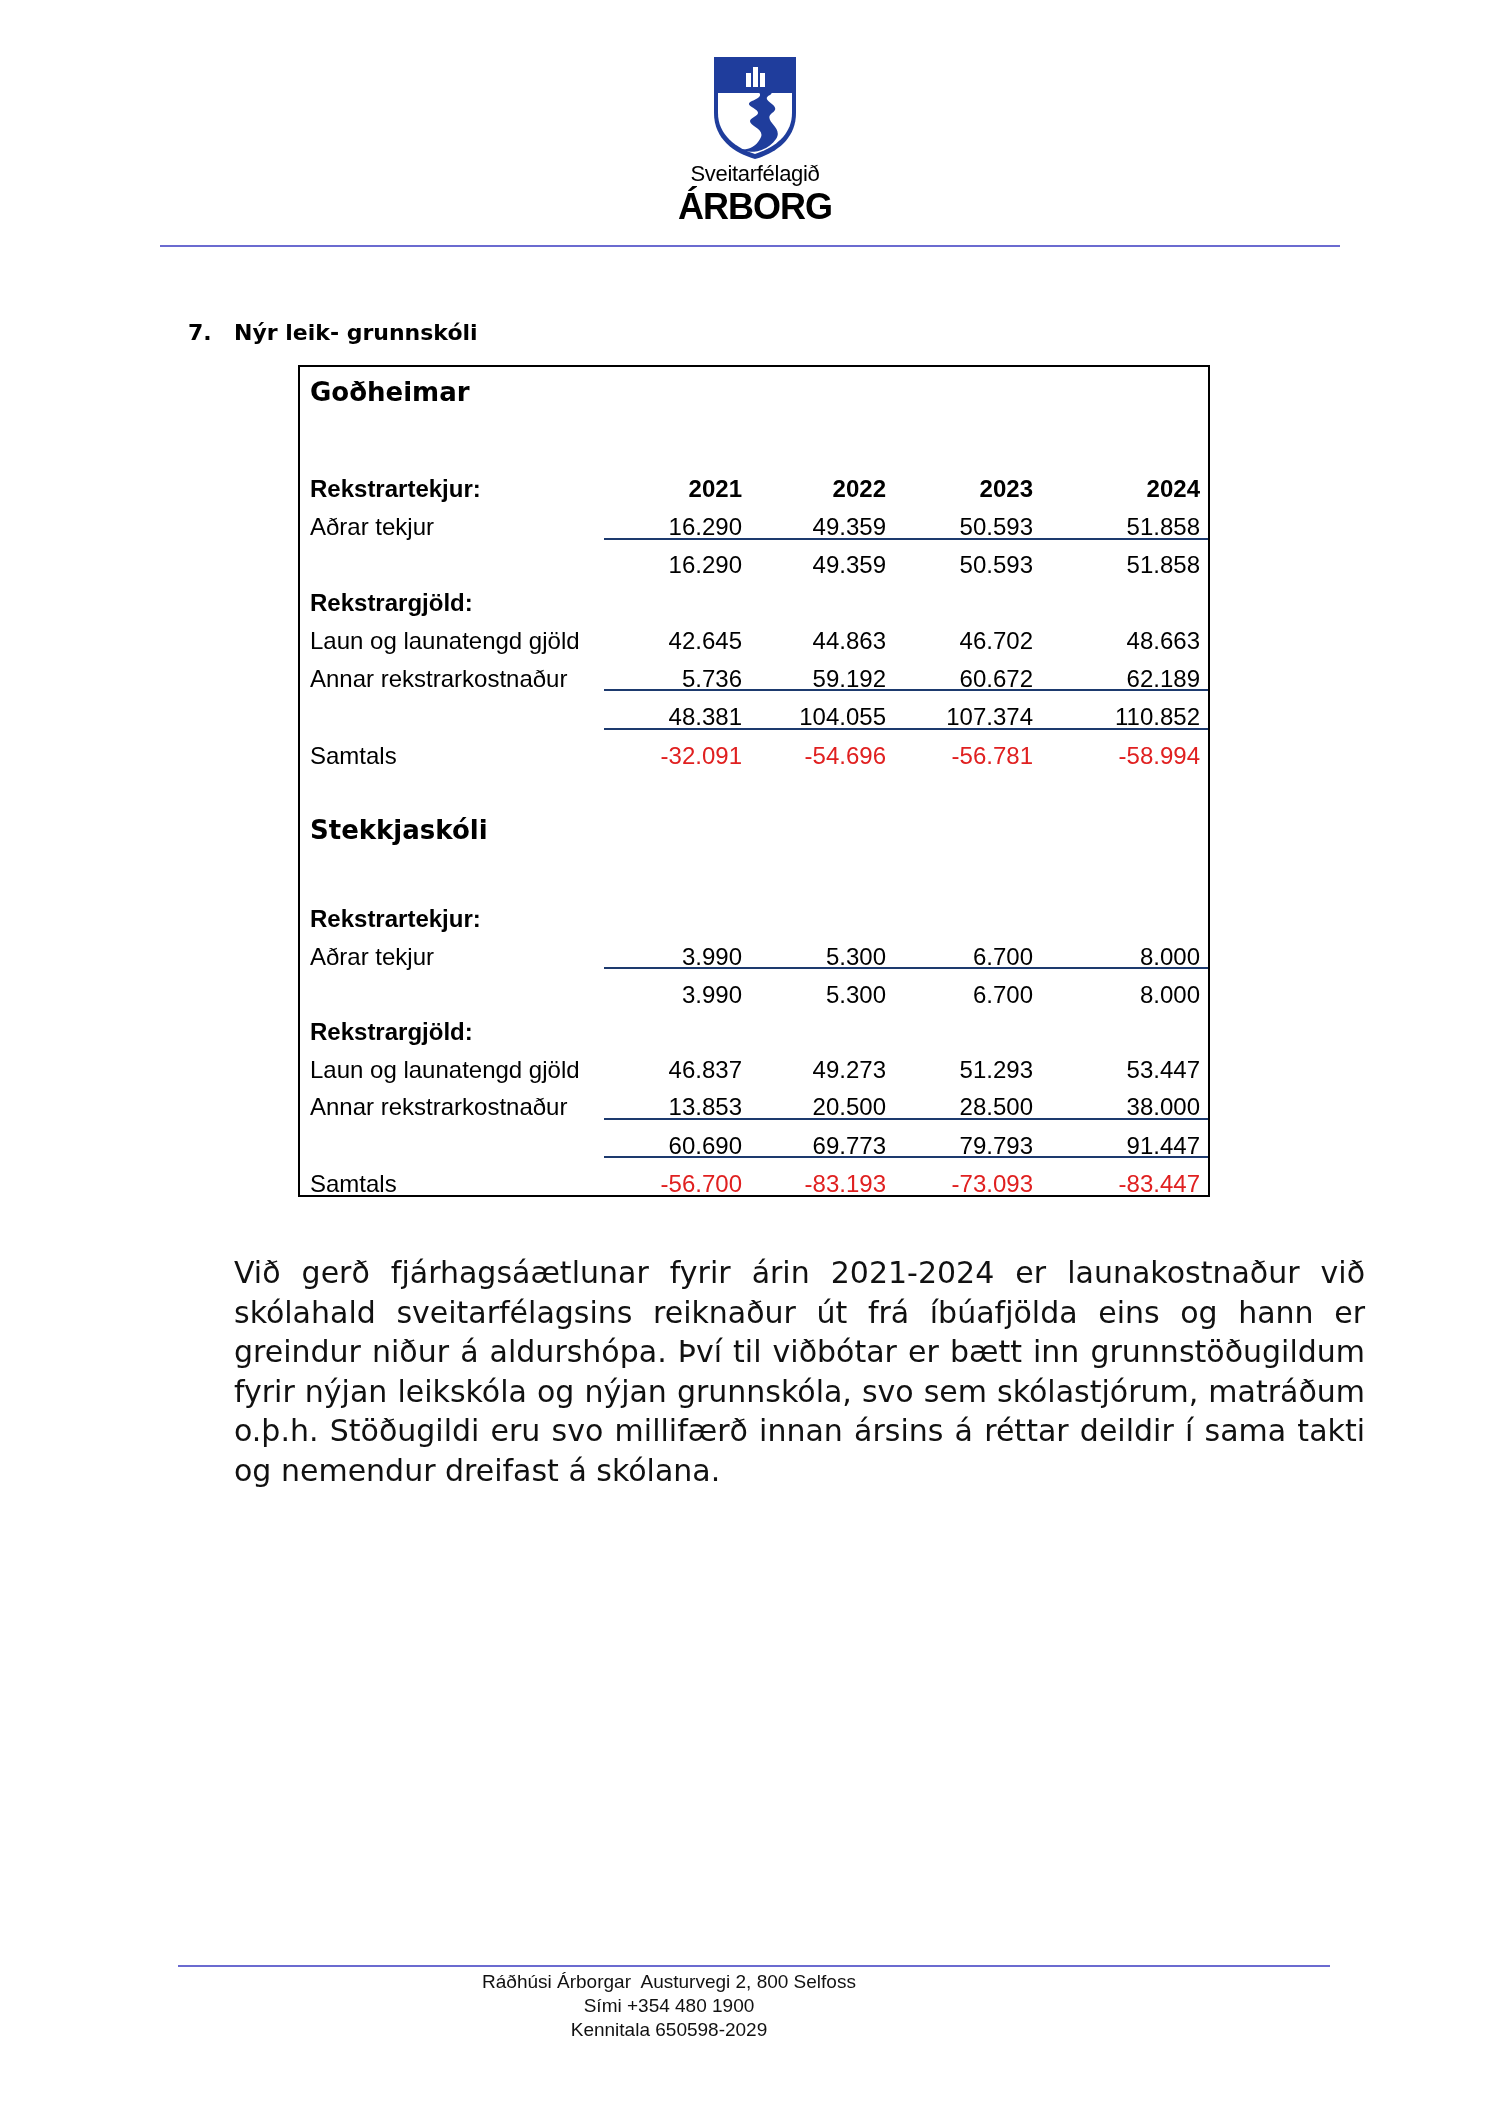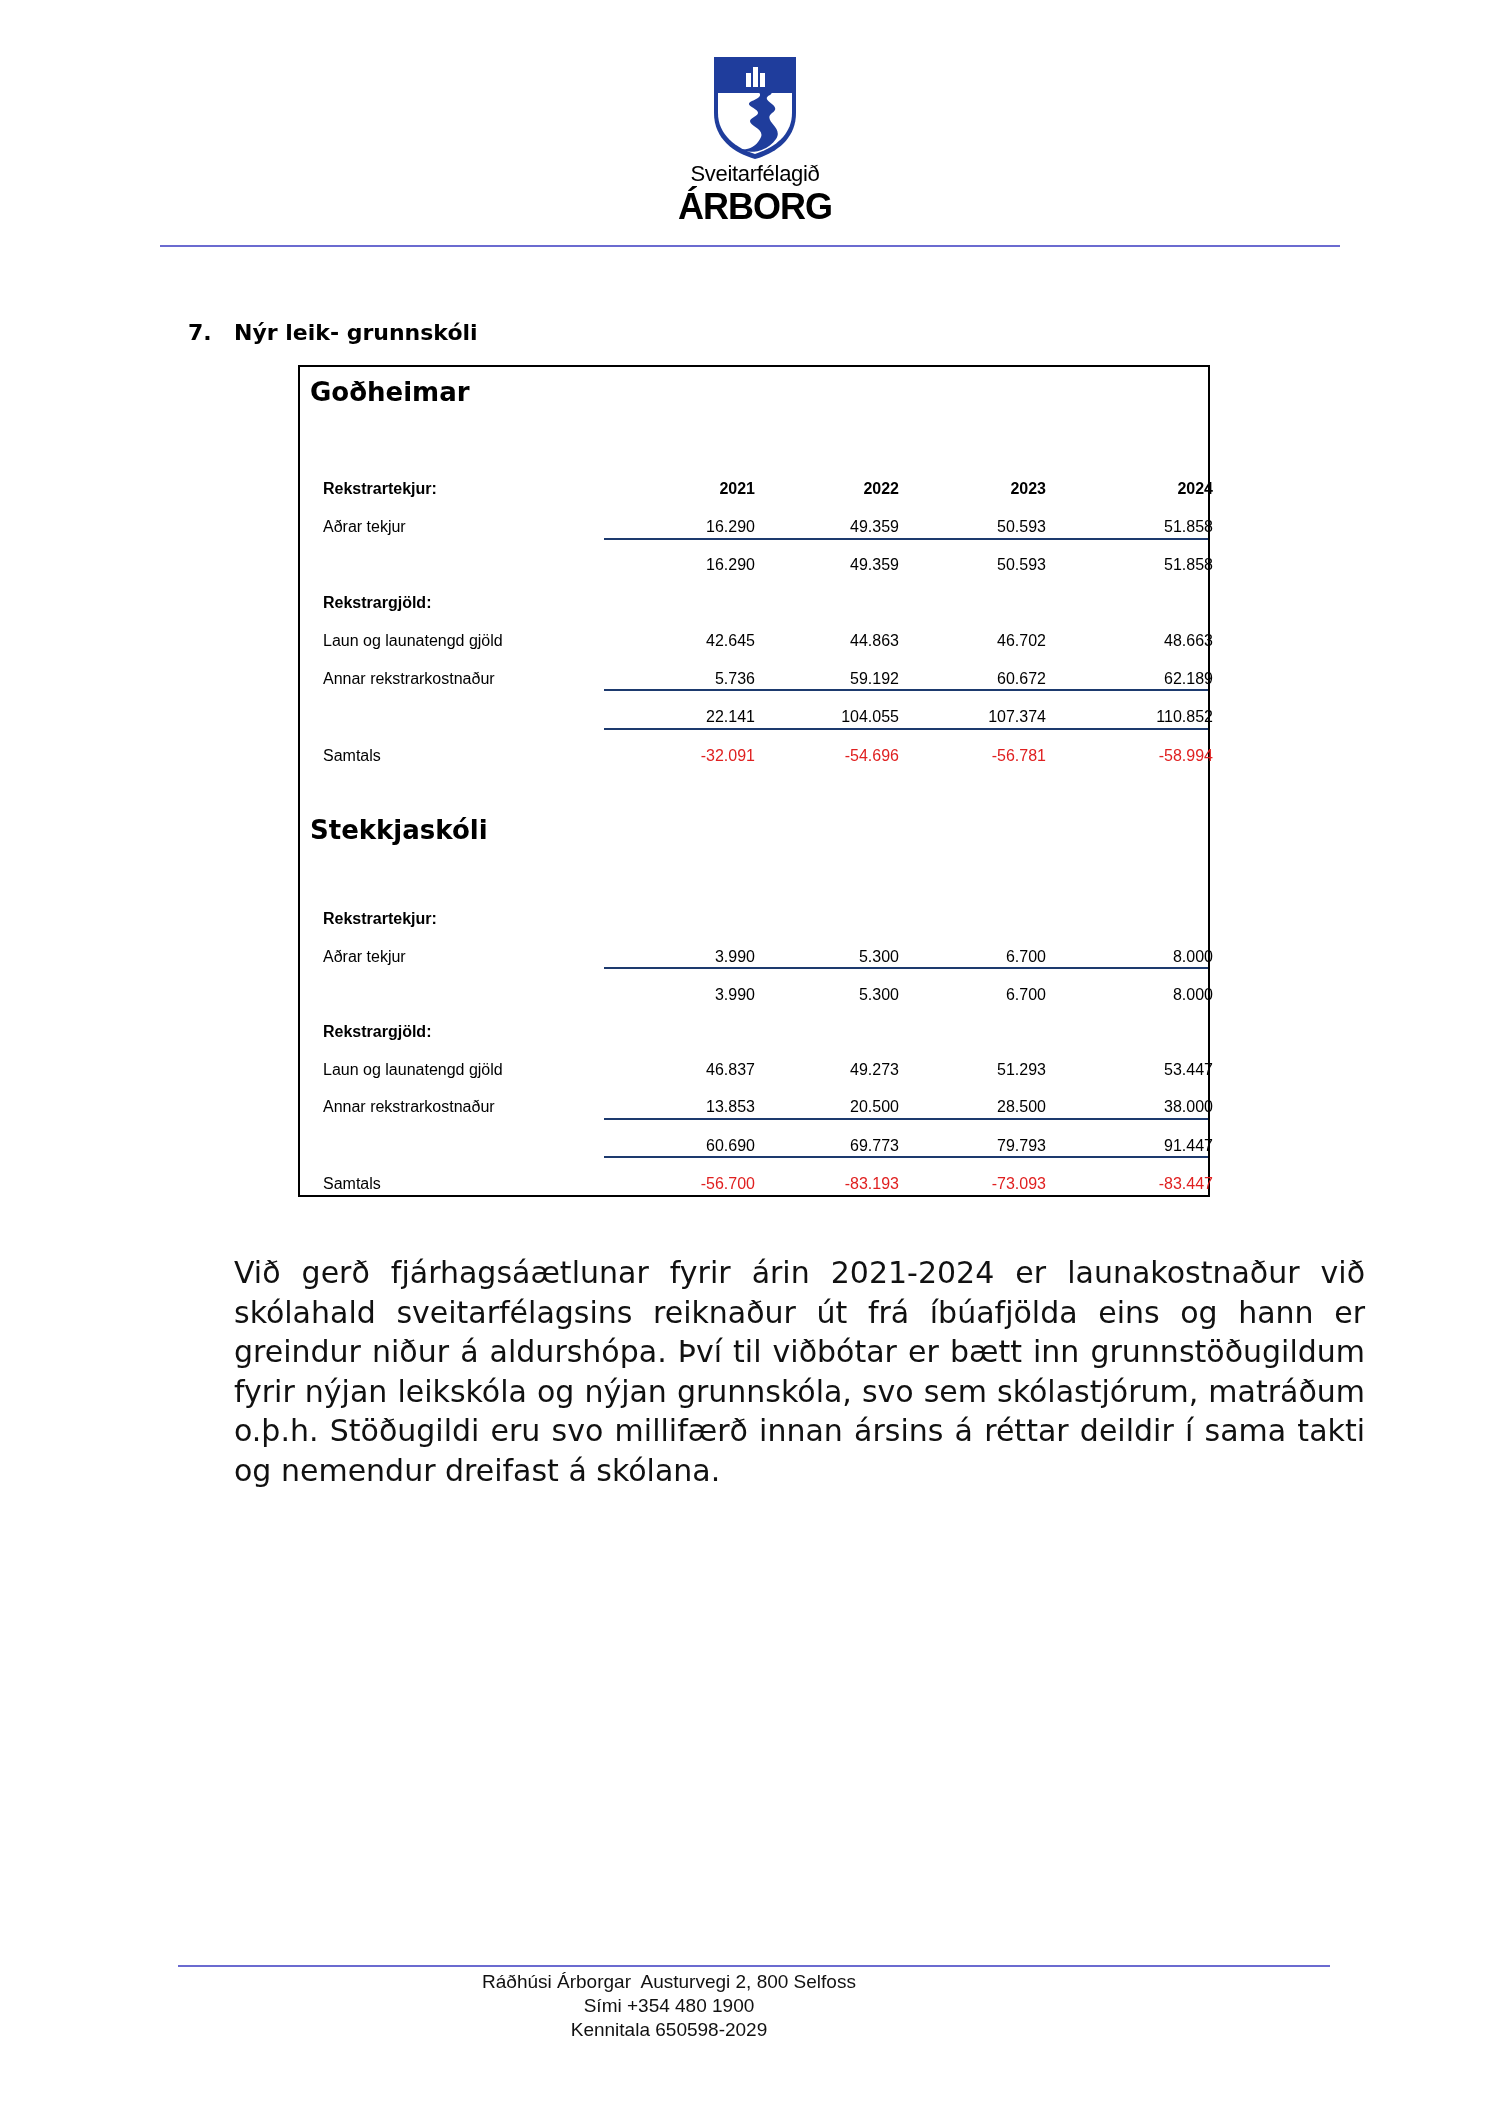--- a/index.html
+++ b/index.html
@@ -11,21 +11,21 @@
   .logo .name { position:absolute; left:0; right:0; top:137px; font-size:36px; line-height:38px; font-weight:bold; letter-spacing:-1px; }
 
   .hr-top { position:absolute; left:160px; top:245px; width:1180px; height:2px; background:#6b6bd0; }
   .hr-bottom { position:absolute; left:178px; top:1965px; width:1152px; height:2px; background:#6b6bd0; }
 
   .section-title { position:absolute; left:188px; top:318px; font-family:"DejaVu Sans", sans-serif; font-weight:bold; font-size:22px; line-height:30px; }
   .section-title .num { display:inline-block; width:46px; }
 
   .fin-box { position:absolute; left:298px; top:365px; width:908px; height:828px; border:2px solid #000; box-sizing:content-box; }
   .block-title { position:absolute; left:10px; font-family:"DejaVu Sans", sans-serif; font-weight:bold; font-size:26px; line-height:34px; }
-  .row { position:absolute; left:13px; width:1048px; height:38px; font-size:16px; line-height:38px; }
+  .row { position:absolute; left:0; width:1048px; height:38px; font-size:24px; line-height:38px; }
   .row .lbl { position:absolute; left:10px; top:0; white-space:nowrap; }
   .row .lbl.bold { font-weight:bold; }
   .row .c { position:absolute; top:0; text-align:right; white-space:nowrap; }
   .c0 { left:304px; width:138px; }
   .c1 { left:444px; width:142px; }
   .c2 { left:589px; width:144px; }
   .c3 { left:737px; width:163px; }
   .row .c.bold { font-weight:bold; }
   .neg { color:#e02020; }
   .uline { position:absolute; left:304px; width:604px; height:2px; background:#1d3a6e; }
@@ -94,21 +94,21 @@
   </div>
   <div class="row" style="top:293px;">
     <span class="lbl">Annar rekstrarkostnaður</span>
     <span class="c c0">5.736</span>
     <span class="c c1">59.192</span>
     <span class="c c2">60.672</span>
     <span class="c c3">62.189</span>
   </div>
   <div class="uline" style="top:322px;"></div>
   <div class="row" style="top:331px;">
-    <span class="c c0">22.141</span>
+    <span class="c c0">48.381</span>
     <span class="c c1">104.055</span>
     <span class="c c2">107.374</span>
     <span class="c c3">110.852</span>
   </div>
   <div class="uline" style="top:361px;"></div>
   <div class="row" style="top:370px;">
     <span class="lbl">Samtals</span>
     <span class="c c0 neg">-32.091</span>
     <span class="c c1 neg">-54.696</span>
     <span class="c c2 neg">-56.781</span>

